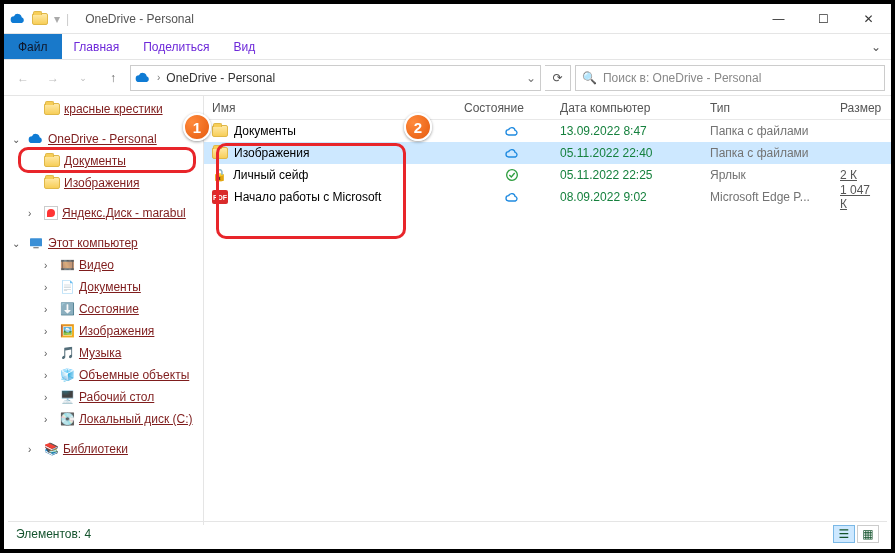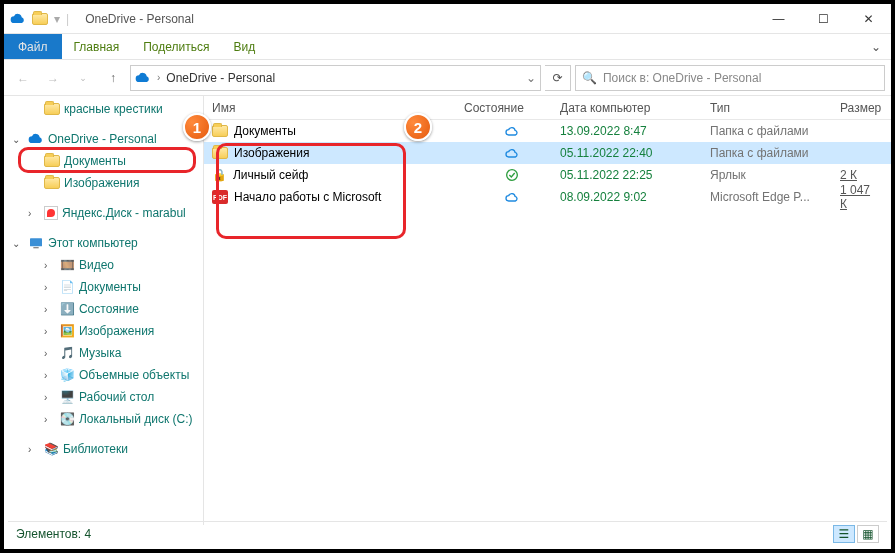--- a/index.html
+++ b/index.html
@@ -3,38 +3,38 @@
 <meta charset="utf-8">
 <style>
 * { box-sizing: border-box; margin: 0; padding: 0; font-family: "Segoe UI", sans-serif; font-size: 12px; }
 body { background: #fff; width: 895px; height: 553px; overflow: hidden; border: 4px solid #000; position: relative; }
 .titlebar { height: 30px; display: flex; align-items: center; background: #fff; border-bottom: 1px solid #e5e5e5; }
 .titlebar .qat { display: flex; align-items: center; gap: 6px; padding: 0 6px; }
 .titlebar .title { margin-left: 10px; color: #555; }
 .titlebar .wincontrols { margin-left: auto; display: flex; }
 .titlebar .wincontrols div { width: 45px; height: 30px; display: flex; align-items: center; justify-content: center; color: #333; }
 .ribbon { height: 26px; display: flex; align-items: stretch; border-bottom: 1px solid #e5e5e5; }
-.ribbon .file { background: #1979ca; color: #e5e5e5; padding: 0 14px; display: flex; align-items: center; }
-.ribbon .tab { padding: 0 12px; display: flex; align-items: center; color: #4d7c0f; }
+.ribbon .file { background: #1979ca; color: #0f172a; padding: 0 14px; display: flex; align-items: center; }
+.ribbon .tab { padding: 0 12px; display: flex; align-items: center; color: #6d28d9; }
 .ribbon .expand { margin-left: auto; width: 30px; display: flex; align-items: center; justify-content: center; color: #555; }
 .navbar { height: 36px; display: flex; align-items: center; padding: 4px 6px; gap: 4px; border-bottom: 1px solid #e5e5e5; }
 .navbtn { width: 26px; height: 26px; display: flex; align-items: center; justify-content: center; color: #666; }
 .navbtn.dis { color: #bbb; }
 .addrbar { flex: 1; height: 26px; border: 1px solid #ccc; display: flex; align-items: center; padding: 0 4px; gap: 6px; }
 .addrbar .seg { color: #333; }
 .addrbar .arrow { color: #777; font-size: 10px; }
 .refresh { width: 26px; height: 26px; border: 1px solid #ccc; border-left: none; display: flex; align-items: center; justify-content: center; color: #555; }
 .searchbox { width: 310px; height: 26px; border: 1px solid #ccc; display: flex; align-items: center; padding: 0 6px; color: #888; gap: 6px; }
 .body { display: flex; height: calc(100% - 30px - 26px - 36px - 24px); }
 .tree { width: 200px; border-right: 1px solid #e5e5e5; overflow: hidden; padding-top: 2px; }
 .tree .node { height: 22px; display: flex; align-items: center; gap: 4px; padding-left: 8px; white-space: nowrap; }
 .tree .node.lvl1 { padding-left: 24px; }
 .tree .node.lvl2 { padding-left: 40px; }
 .tree .caret { width: 12px; color: #555; font-size: 10px; }
-.tree .label { color: #0f766e; }
+.tree .label { color: #7f1d1d; text-decoration: underline; }
 .listarea { flex: 1; display: flex; flex-direction: column; overflow: hidden; }
 .colhead { height: 24px; border-bottom: 1px solid #e8e8e8; display: flex; align-items: center; color: #555; }
 .col-name { width: 260px; padding-left: 8px; }
 .col-state { width: 96px; }
 .col-date { width: 150px; }
 .col-type { width: 130px; }
 .col-size { flex: 1; }
 .rows { position: relative; }
 .row { height: 22px; display: flex; align-items: center; }
 .row.sel { background: #cde8ff; }

